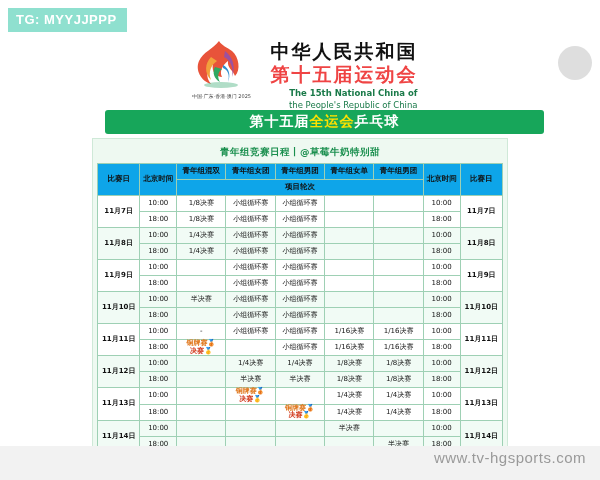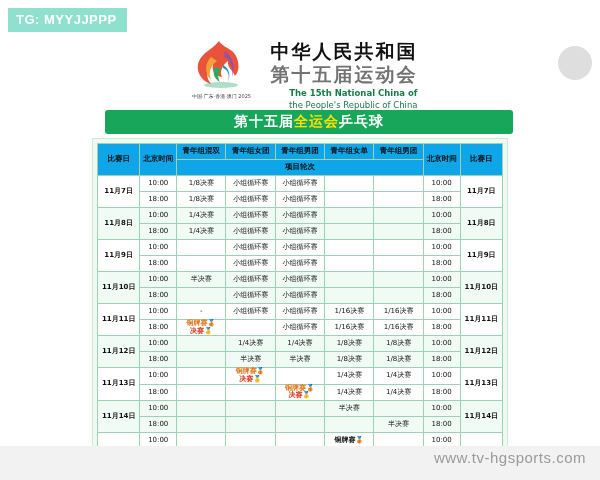--- a/index.html
+++ b/index.html
@@ -79,21 +79,21 @@
   .mt-cn1 {
     font-size: 19px;
     font-weight: bold;
     color: #111;
     letter-spacing: 2px;
     line-height: 1.15;
   }
   .mt-cn2 {
     font-size: 19px;
     font-weight: bold;
-    color: #737373;
+    color: #ef4444;
     letter-spacing: 2px;
     line-height: 1.2;
   }
   .mt-en1 {
     font-size: 8.5px;
     font-weight: bold;
     color: #1a7a49;
     line-height: 1.35;
     margin-top: 3px;
   }
@@ -114,21 +114,21 @@
     background: #d8d8d8;
     border-radius: 50%;
     opacity: 0.85;
   }
 
   
   .title-bar {
     position: absolute;
     left: 105px;
     top: 110px;
-    width: 408px;
+    width: 439px;
     height: 24px;
     background: #17a65a;
     border-radius: 3px;
     display: flex;
     align-items: center;
     justify-content: center;
   }
   .title-bar .tb-text {
     font-size: 14px;
     font-weight: bold;
@@ -255,20 +255,21 @@
       <div class="mt-en1">The 15th National China of</div>
       <div class="mt-en2">the People's Republic of China</div>
     </div>
   </div>
 
   <div class="title-bar">
     <div class="tb-text"><span>第十五届</span><span class="hl">全运会</span><span>乒乓球</span></div>
   </div>
 
   <div class="panel">
+    <div class="panel-head">青年组竞赛日程丨@草莓牛奶特别甜</div>
     <table class="sched">
       <colgroup>
         <col class="col-date">
           <col class="col-time">
         <col class="col-ev">
           <col class="col-ev">
           <col class="col-ev">
           <col class="col-ev">
           <col class="col-ev">
         <col class="col-time">

